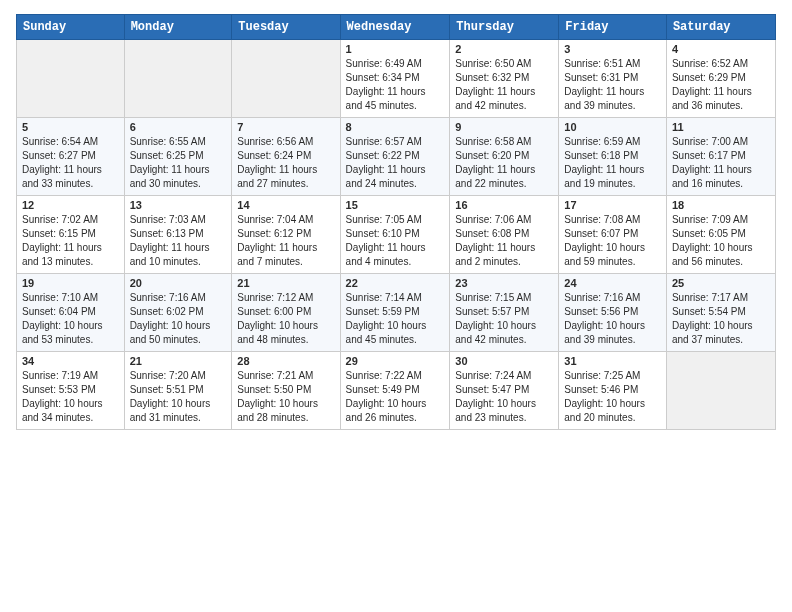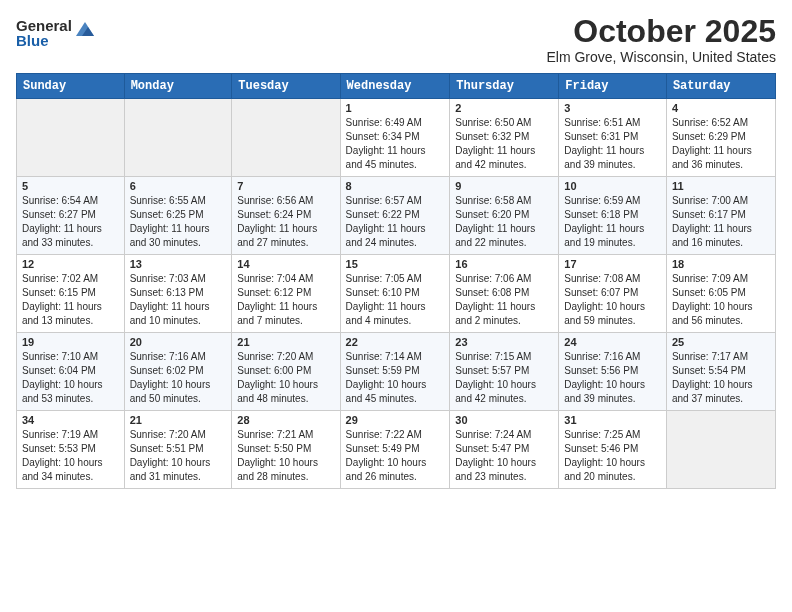--- a/index.html
+++ b/index.html
@@ -100,36 +100,20 @@
     .day-info {
       font-size: 10px;
       line-height: 1.4;
       color: #2c2c2c;
     }
   </style>
 </head>
 <body>
 
 <div class="container">
-  <div class="header">
-    <div class="logo">
-      <div class="logo-text">
-        <span class="logo-general">General</span>
-        <span class="logo-blue">Blue</span>
-      </div>
-      <svg class="logo-icon" viewBox="0 0 22 22" xmlns="http://www.w3.org/2000/svg">
-        <polygon points="2,18 11,4 20,18" fill="#2a6db5" opacity="0.85"></polygon>
-        <polygon points="8,18 14,9 20,18" fill="#1a4a8a" opacity="0.7"></polygon>
-      </svg>
-    </div>
-    <div class="title-block">
-      <div class="month-title">October 2025</div>
-      <div class="location">Elm Grove, Wisconsin, United States</div>
-    </div>
-  </div>
 
   <table class="calendar">
     <thead>
       <tr>
         <th>Sunday</th>
         <th>Monday</th>
         <th>Tuesday</th>
         <th>Wednesday</th>
         <th>Thursday</th>
         <th>Friday</th>
@@ -262,21 +246,21 @@
 Daylight: 10 hours and 53 minutes.</div>
           </td>
           <td>
             <span class="day-num">20</span>
             <div class="day-info">Sunrise: 7:16 AM
 Sunset: 6:02 PM
 Daylight: 10 hours and 50 minutes.</div>
           </td>
           <td>
             <span class="day-num">21</span>
-            <div class="day-info">Sunrise: 7:20 AM
+            <div class="day-info">Sunrise: 7:12 AM
 Sunset: 6:00 PM
 Daylight: 10 hours and 48 minutes.</div>
           </td>
           <td>
             <span class="day-num">22</span>
             <div class="day-info">Sunrise: 7:14 AM
 Sunset: 5:59 PM
 Daylight: 10 hours and 45 minutes.</div>
           </td>
           <td>

